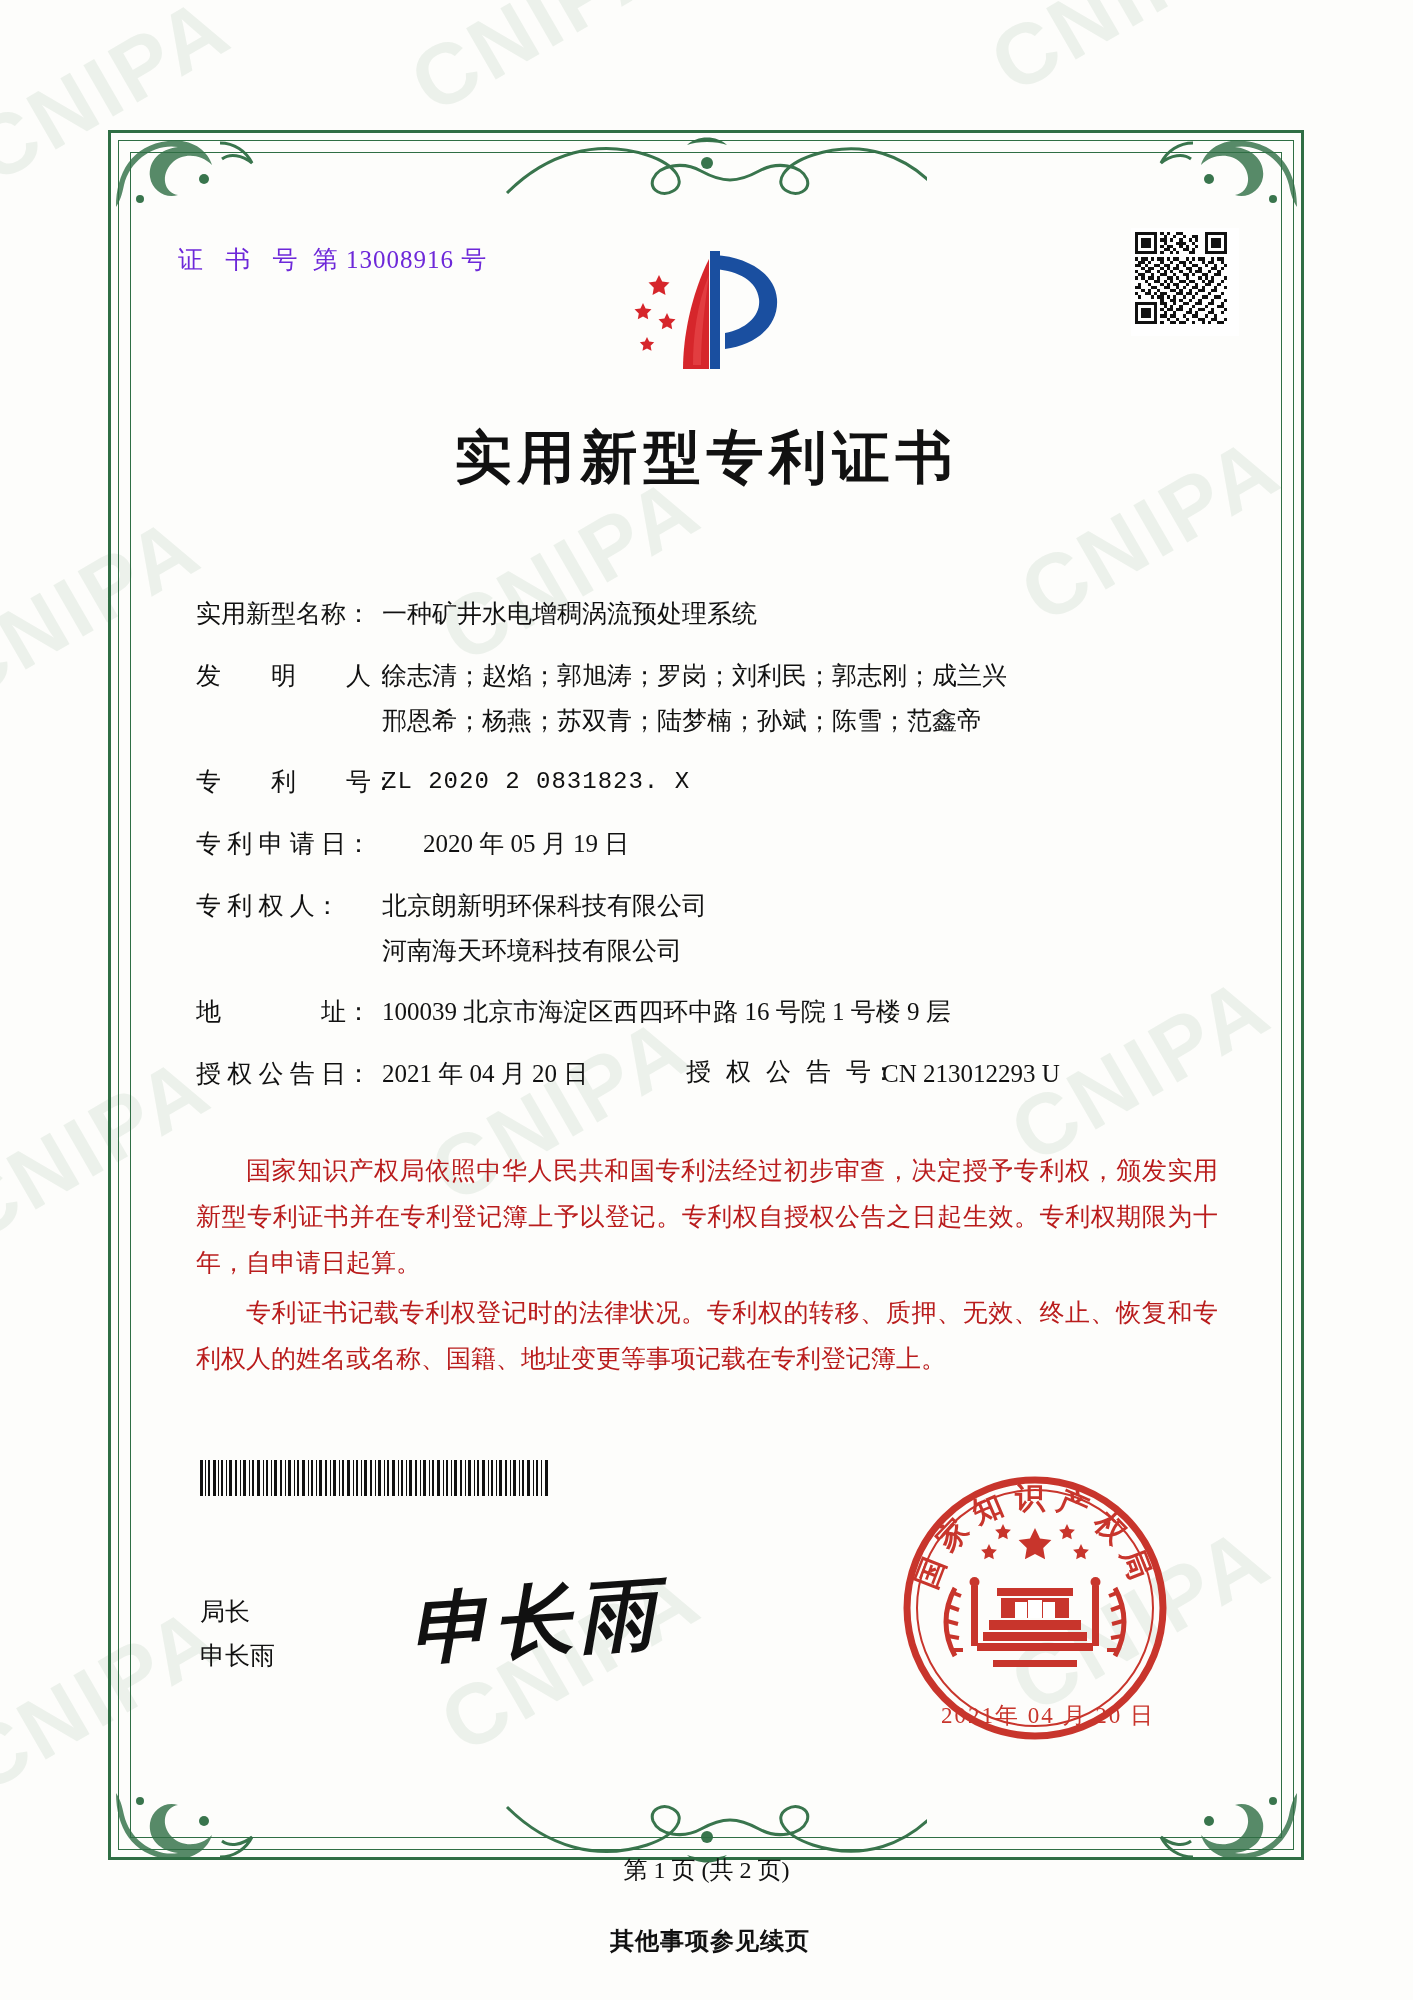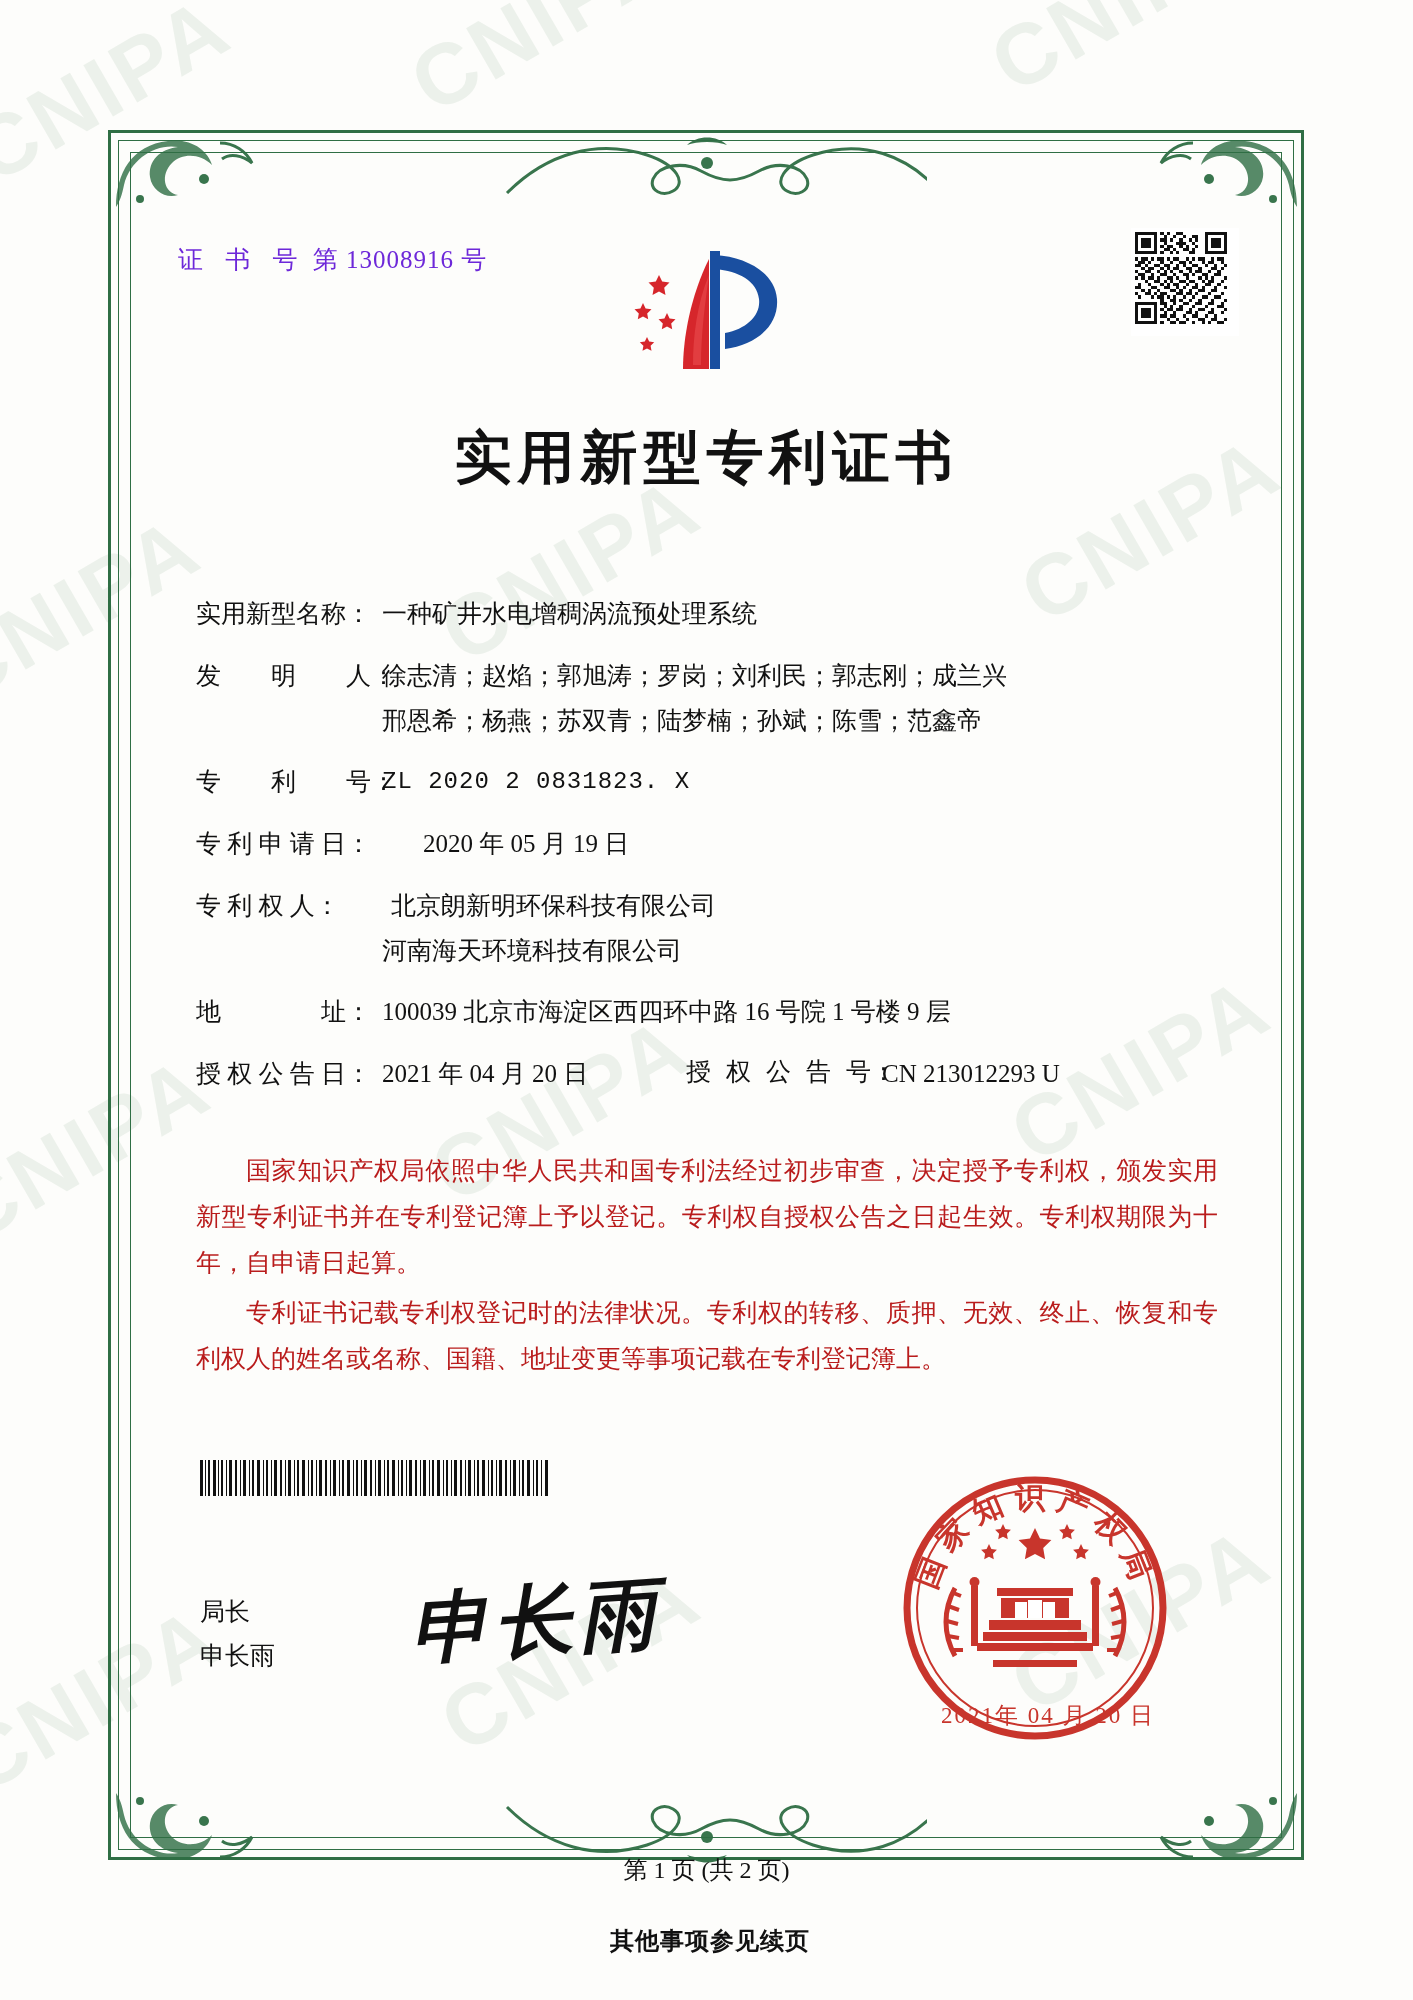--- a/index.html
+++ b/index.html
@@ -567,21 +567,21 @@
     <div class="field-row">
       <div class="field-label sp1">专　　利　　号：</div>
       <div class="field-value mono">ZL 2020 2 0831823. X</div>
     </div>
 
     <div class="field-row" style="margin-top:14px;gap:41px;">
       <div class="field-label sp1">专 利 申 请 日：</div>
       <div class="field-value">2020 年 05 月 19 日</div>
     </div>
 
-    <div class="field-row" style="margin-top:4px; margin-bottom:6px;gap:9px;">
+    <div class="field-row" style="margin-top:4px; margin-bottom:6px;">
       <div class="field-label sp1">专 利 权 人：</div>
       <div class="field-value">北京朗新明环保科技有限公司</div>
     </div>
     <div class="field-row">
       <div class="field-label sp1"></div>
       <div class="field-value">河南海天环境科技有限公司</div>
     </div>
 
     <div class="field-row">
       <div class="field-label sp1">地　　　　址：</div>

